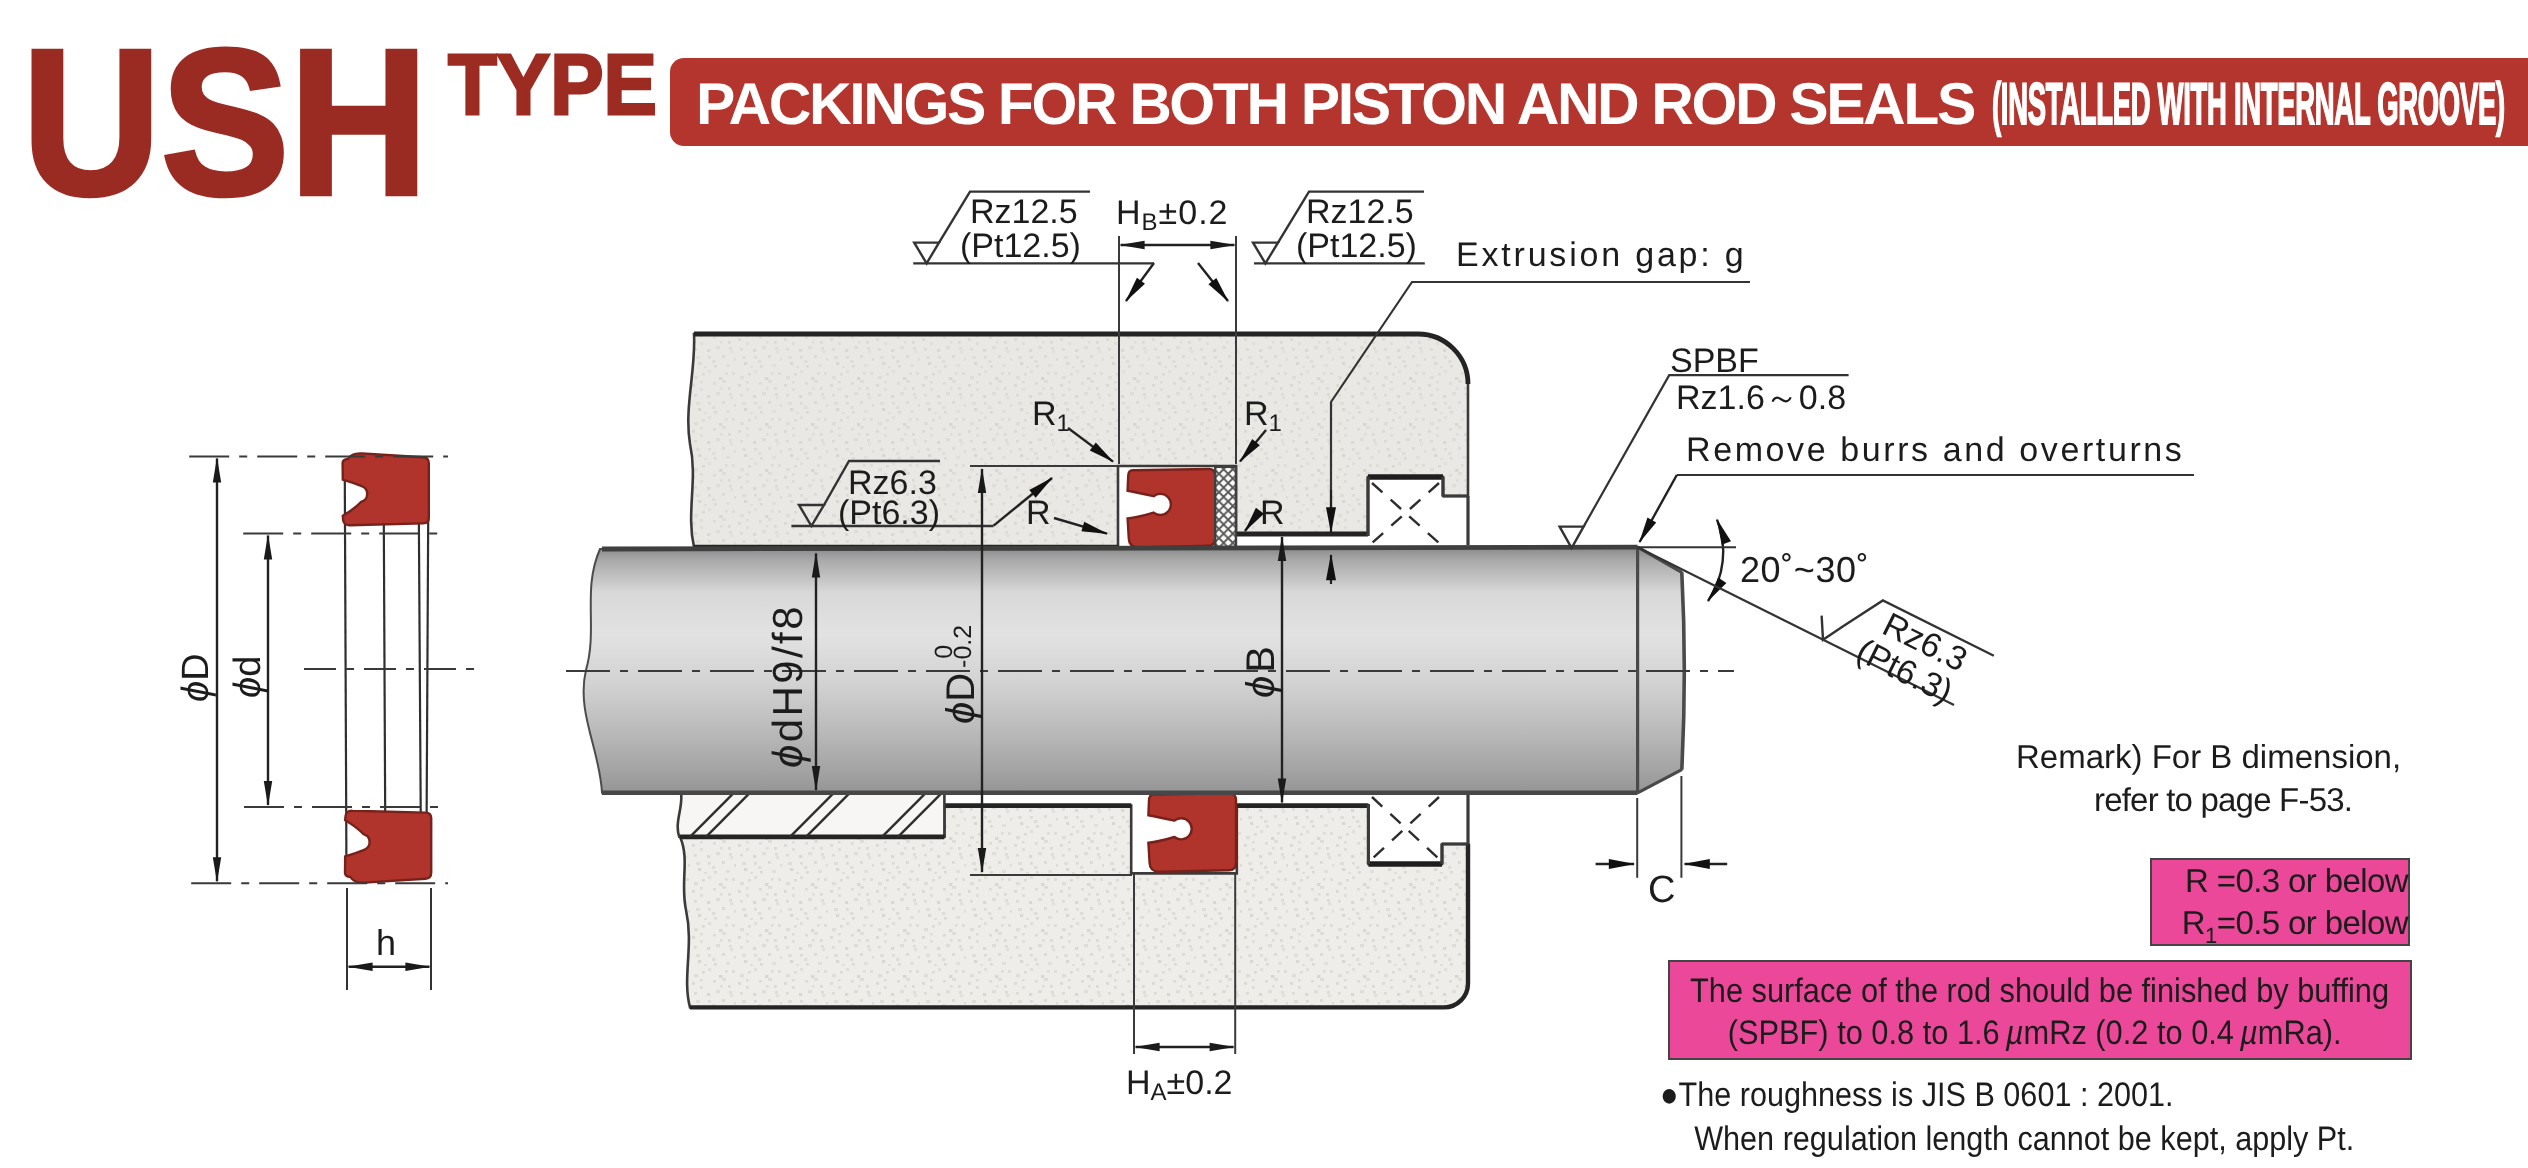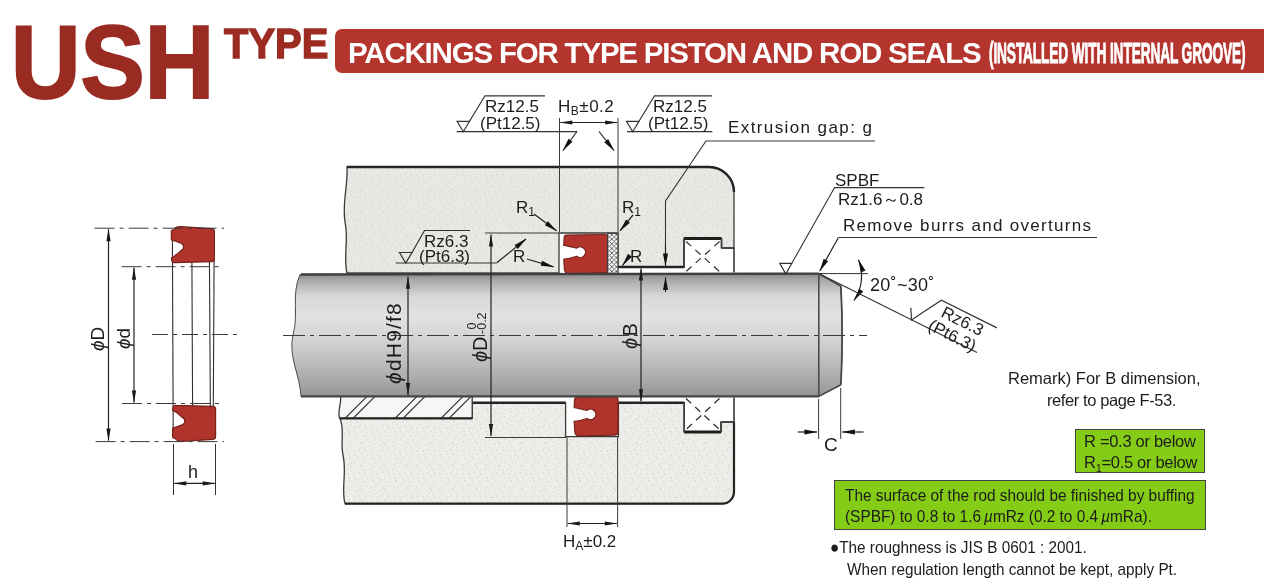--- a/index.html
+++ b/index.html
@@ -7,32 +7,32 @@
        font-family:"Liberation Sans", sans-serif;}
   #ush{position:absolute;left:11px;top:10px;color:#9a2b23;font-weight:bold;
        font-size:104px;letter-spacing:0px;transform:scaleX(0.925);-webkit-text-stroke:2.2px #9a2b23;transform-origin:left top;line-height:1;}
   #type{position:absolute;left:224px;top:22px;color:#9c2b21;font-weight:bold;
        font-size:43px;letter-spacing:0px;transform:scaleX(0.93);-webkit-text-stroke:1.4px #9c2b21;transform-origin:left top;line-height:1;}
   #banner{position:absolute;left:335px;top:29px;width:929px;height:44px;background:#b4352e;
           border-radius:7px 0 0 7px;}
   #banner .t1{position:absolute;left:13px;top:7px;color:#ffffff;font-weight:bold;font-size:29.5px;
           letter-spacing:-1.2px;white-space:nowrap;}
   #banner .p2{display:inline-block;font-size:29.5px;letter-spacing:-0.3px;transform:scaleX(0.465);transform-origin:left center;margin-left:9px;-webkit-text-stroke:1px #ffffff;}
-  .box{position:absolute;border:1.5px solid #444;color:#1c1c1c;background:#84cc16;}
+  .box{position:absolute;border:1.5px solid #444;color:#1c1c1c;background:#ec4899;text-align:right;}
   #box1{left:1075px;top:429px;width:130px;height:44px;font-size:16.5px;line-height:21px;padding:1px 0 0 8px;box-sizing:border-box;white-space:nowrap;letter-spacing:-0.3px;}
   #box2{left:834px;top:480px;width:372px;height:50px;font-size:17px;line-height:21px;padding:4px 0 0 10px;white-space:nowrap;box-sizing:border-box;}
   #box2 .inner{transform:scaleX(0.905);transform-origin:left top;}
   #bullets{position:absolute;left:830px;top:537px;font-size:17px;line-height:21.5px;color:#1c1c1c;white-space:nowrap;transform:scaleX(0.9);transform-origin:left top;}
 </style>
 </head>
 <body>
 <div id="ush">USH</div>
 <div id="type">TYPE</div>
 <div id="banner">
-    <div class="t1"><span class="p1">PACKINGS FOR TYPE PISTON AND ROD SEALS</span><span class="p2">(INSTALLED WITH INTERNAL GROOVE)</span></div>
+    <div class="t1"><span class="p1">PACKINGS FOR BOTH PISTON AND ROD SEALS</span><span class="p2">(INSTALLED WITH INTERNAL GROOVE)</span></div>
   </div>
 
 <div id="box1" class="box">R&nbsp;=0.3 or below<br>R<sub style="font-size:11px">1</sub>=0.5 or below</div>
 <div id="box2" class="box">
     <div class="inner">The surface of the rod should be finished by buffing<br>(SPBF) to 0.8 to 1.6 <i>µ</i>mRz (0.2 to 0.4 <i>µ</i>mRa).</div>
   </div>
 <div id="bullets">●The roughness is JIS B 0601 : 2001.<br><span style="margin-left:19px">When regulation length cannot be kept, apply Pt.</span></div>
 
 <svg id="main" width="1264" height="584" viewBox="0 0 1264 584" style="position:absolute;left:0;top:0;" xmlns="http://www.w3.org/2000/svg" font-family="Liberation Sans, sans-serif">
 <defs>

